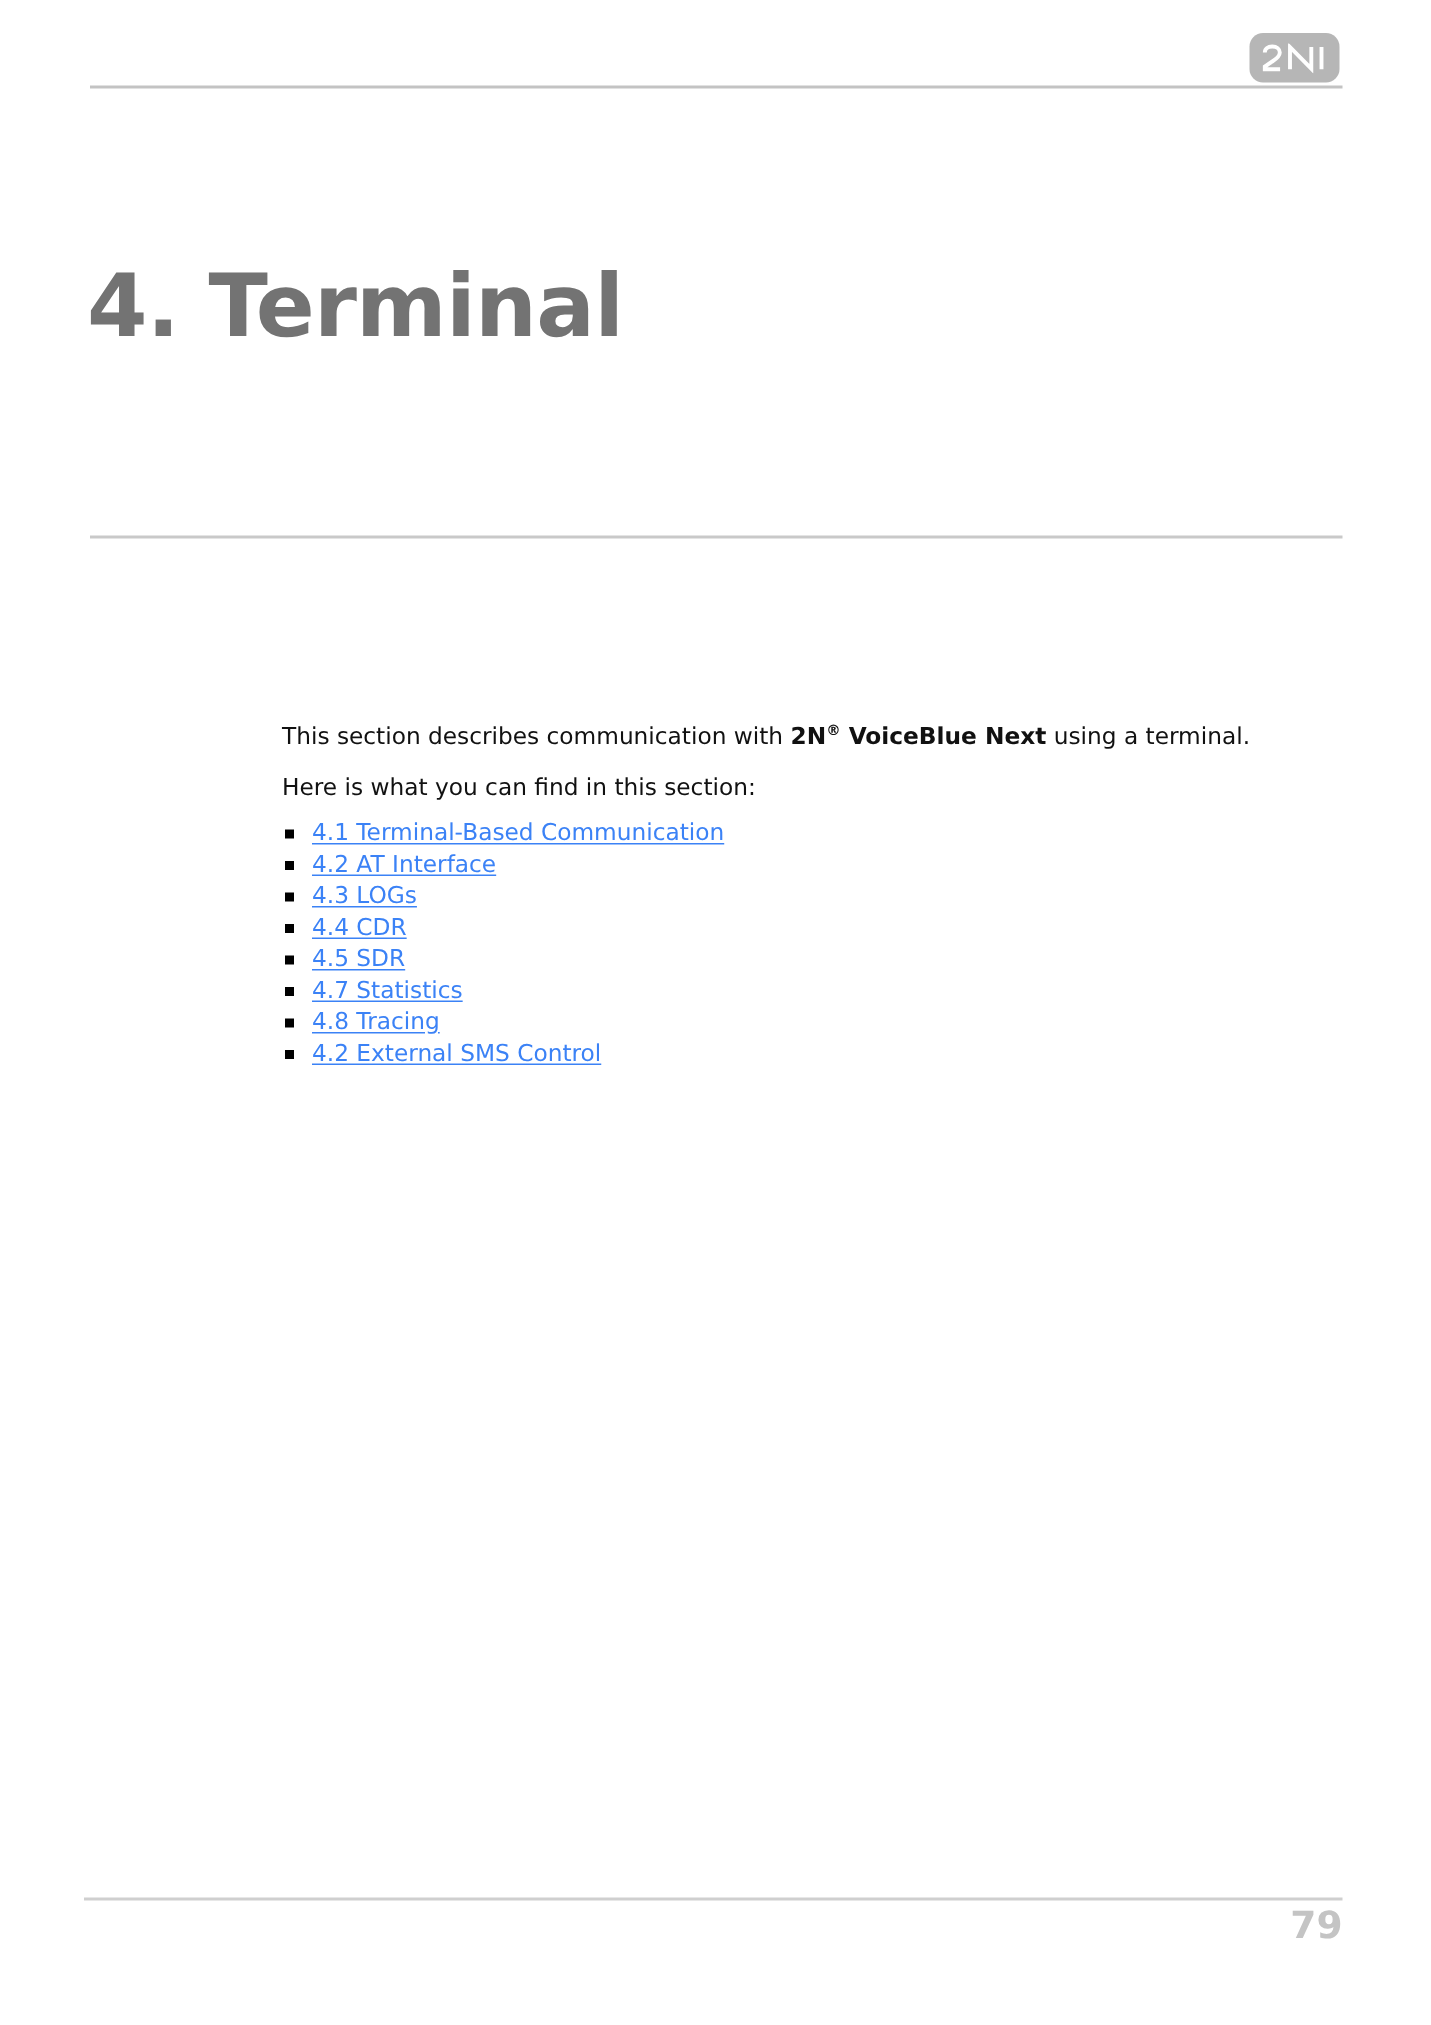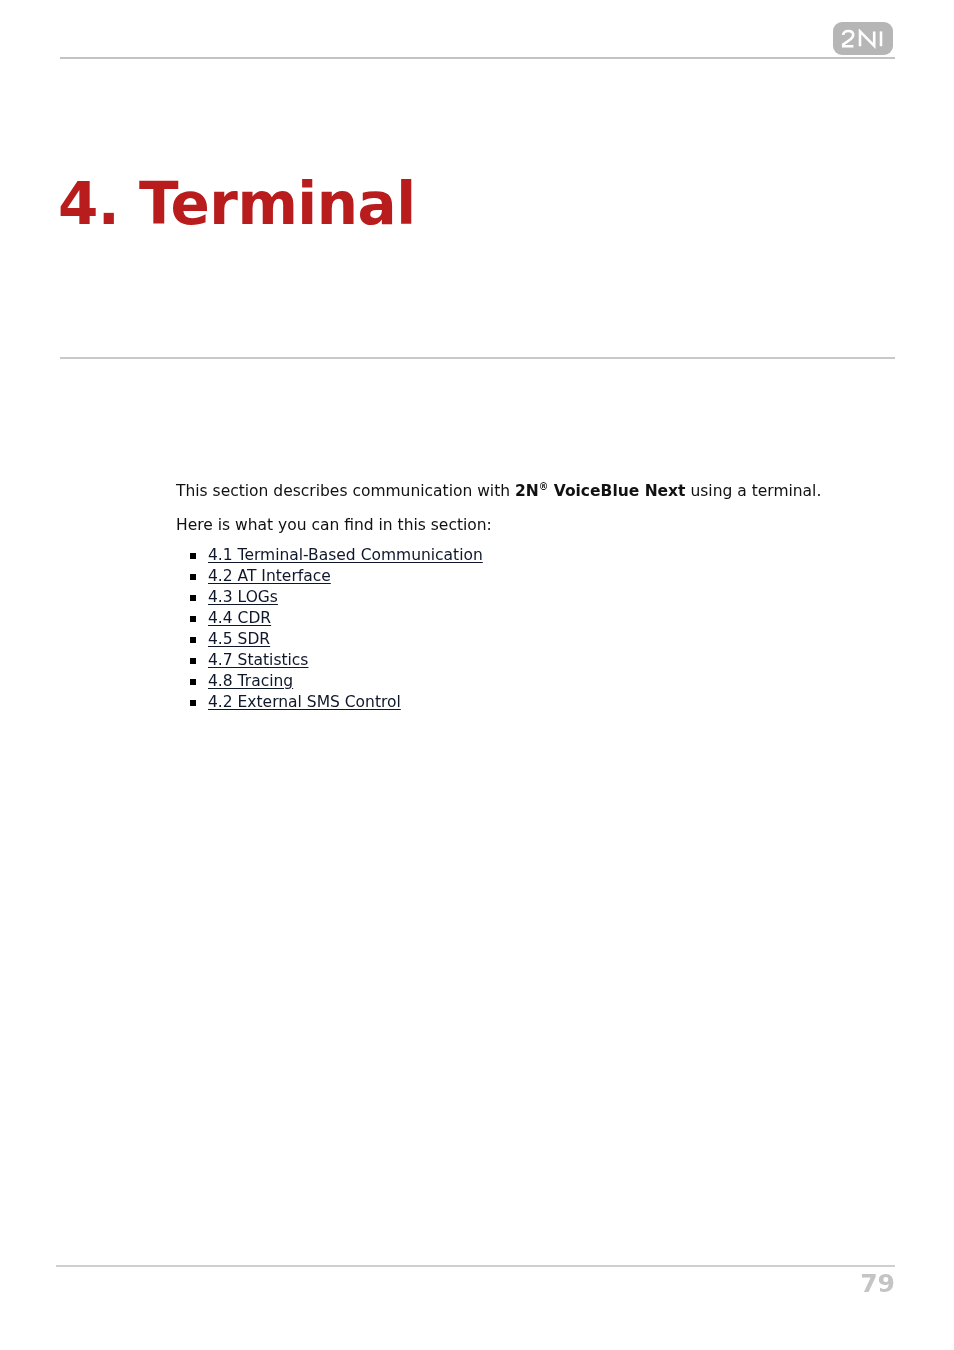--- a/index.html
+++ b/index.html
@@ -50,21 +50,21 @@
 
   
   .chapter-title {
     position: absolute;
     left: 58px;
     top: 170px;
     margin: 0;
     font-size: 58px;
     line-height: 68px;
     font-weight: bold;
-    color: #b91c1c;
+    color: #737373;
     letter-spacing: -0.5px;
     font-family: "DejaVu Sans", "Liberation Sans", sans-serif;
   }
 
   .rule-title {
     position: absolute;
     left: 60px;
     top: 357px;
     width: 835px;
     height: 2px;
@@ -72,21 +72,21 @@
   }
 
   
   .content {
     position: absolute;
     left: 176px;
     top: 481px;
     width: 700px;
   }
   .para {
-    margin: 0 0 14px 0;
+    margin: 0 0 14px 12px;
     font-size: 15.5px;
     line-height: 20px;
     color: #111111;
     font-family: "DejaVu Sans", "Liberation Sans", sans-serif;
   }
   .para.second { margin-bottom: 10px; }
   .para b { font-weight: bold; }
   sup {
     font-size: 0.62em;
     vertical-align: super;
@@ -110,21 +110,21 @@
   ul.toc li .bullet {
     position: absolute;
     left: -18px;
     top: 8px;
     width: 6px;
     height: 6px;
     background: #000000;
     display: block;
   }
   ul.toc li a {
-    color: #0f172a;
+    color: #3b82f6;
     text-decoration: underline;
     text-underline-offset: 2px;
     font-size: 15.5px;
     font-family: "DejaVu Sans", "Liberation Sans", sans-serif;
     cursor: pointer;
   }
 
   
   .rule-footer {
     position: absolute;

